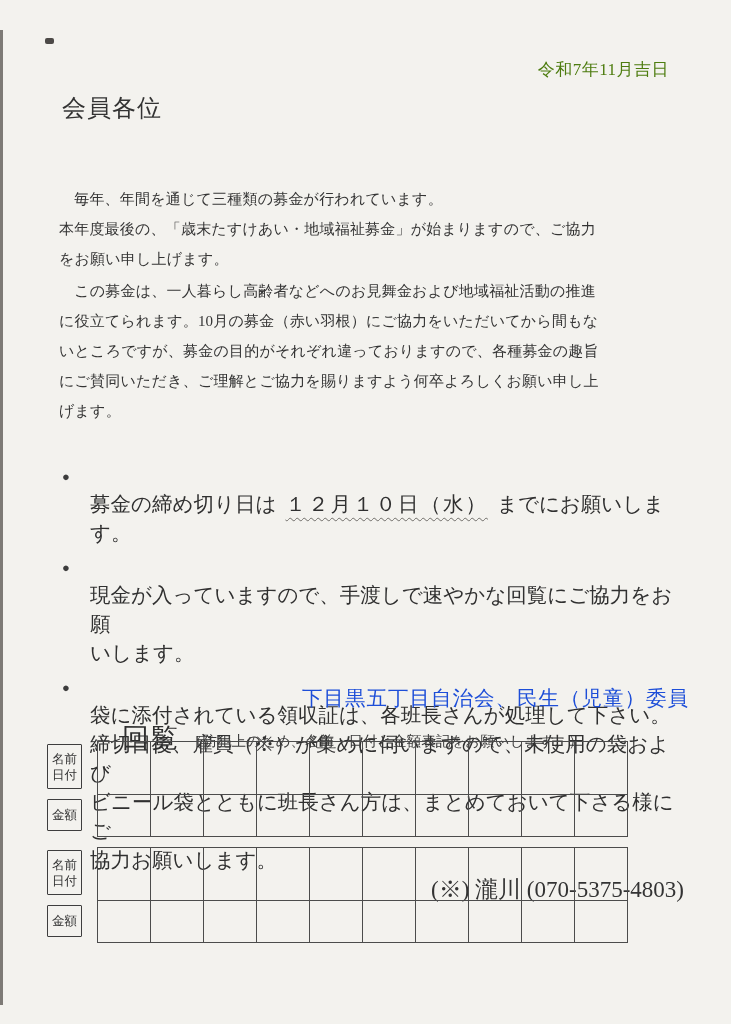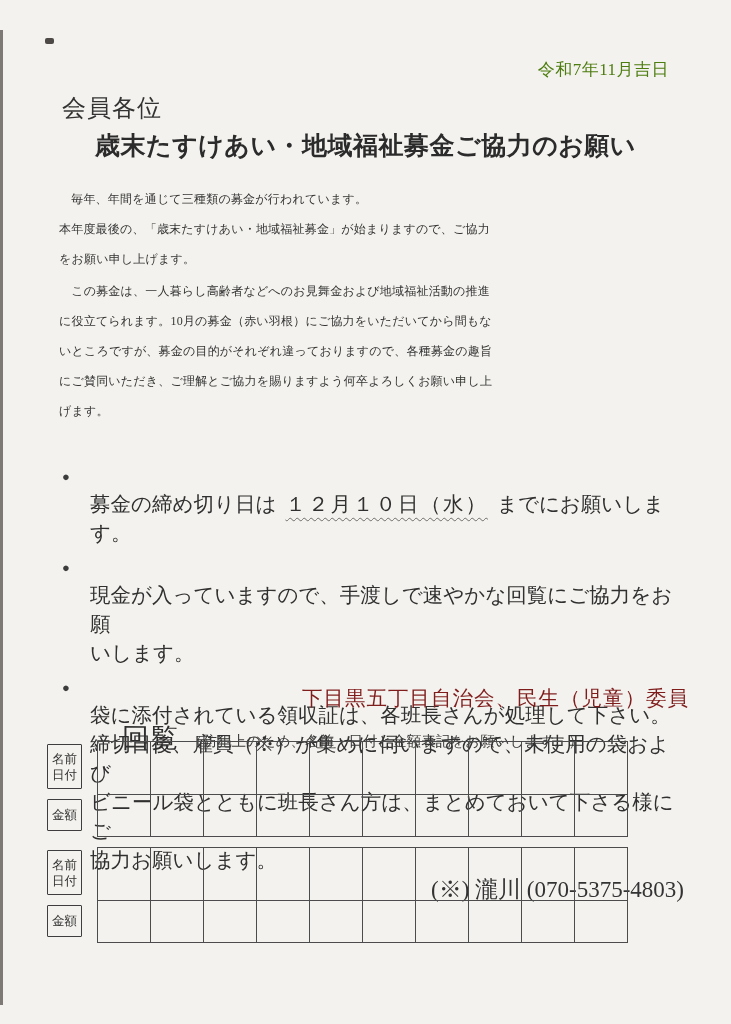--- a/index.html
+++ b/index.html
@@ -33,21 +33,21 @@
     position:absolute;top:92px;left:62px;
     font-size:24px;color:#333;letter-spacing:1px;
   }
   .title{
     position:absolute;top:129px;left:0;width:100%;
     text-align:center;font-size:25px;font-weight:600;
     color:#2b2b2b;letter-spacing:.5px;
   }
   .para{
     position:absolute;left:59px;width:662px;
-    font-size:12px;line-height:30px;color:#343434;
+    font-size:15px;line-height:30px;color:#343434;
     white-space:pre-line;letter-spacing:.2px;
   }
   .para-intro{top:184px;}
   .para-body{top:276px;}
   .bullets{
     position:absolute;top:461px;left:60px;width:630px;
   }
   .bullet{
     position:relative;
     padding-left:30px;
@@ -67,21 +67,21 @@
     text-decoration-color:#6f6d69;
     text-decoration-thickness:1px;
     text-underline-offset:6px;
   }
   .contact-phone{
     position:absolute;right:6px;bottom:0;
     font-size:23px;color:#333;white-space:nowrap;
   }
   .signature{
     position:absolute;top:684px;right:42px;
-    font-size:20.5px;letter-spacing:1px;color:#7f1d1d;
+    font-size:20.5px;letter-spacing:1px;color:#1d4ed8;
   }
   .kairan-header{
     position:absolute;top:720px;left:122px;
     display:flex;align-items:center;
   }
   .kairan-heading{
     font-size:27px;color:#2e2e2e;letter-spacing:2px;
   }
   .kairan-note{
     font-size:14.5px;color:#3a3a3a;margin-left:8px;margin-top:6px;
@@ -122,21 +122,20 @@
 
 <div class="page">
 
   <div class="scan-edge-left"></div>
   <div class="scan-speck"></div>
 
   <div class="issue-date">令和7年11月吉日</div>
 
   <div class="salutation">会員各位</div>
 
-  <div class="title">歳末たすけあい・地域福祉募金ご協力のお願い</div>
 
   <div class="para para-intro">　毎年、年間を通じて三種類の募金が行われています。
 本年度最後の、「歳末たすけあい・地域福祉募金」が始まりますので、ご協力
 をお願い申し上げます。</div>
 
   <div class="para para-body">　この募金は、一人暮らし高齢者などへのお見舞金および地域福祉活動の推進
 に役立てられます。10月の募金（赤い羽根）にご協力をいただいてから間もな
 いところですが、募金の目的がそれぞれ違っておりますので、各種募金の趣旨
 にご賛同いただき、ご理解とご協力を賜りますよう何卒よろしくお願い申し上
 げます。</div>

